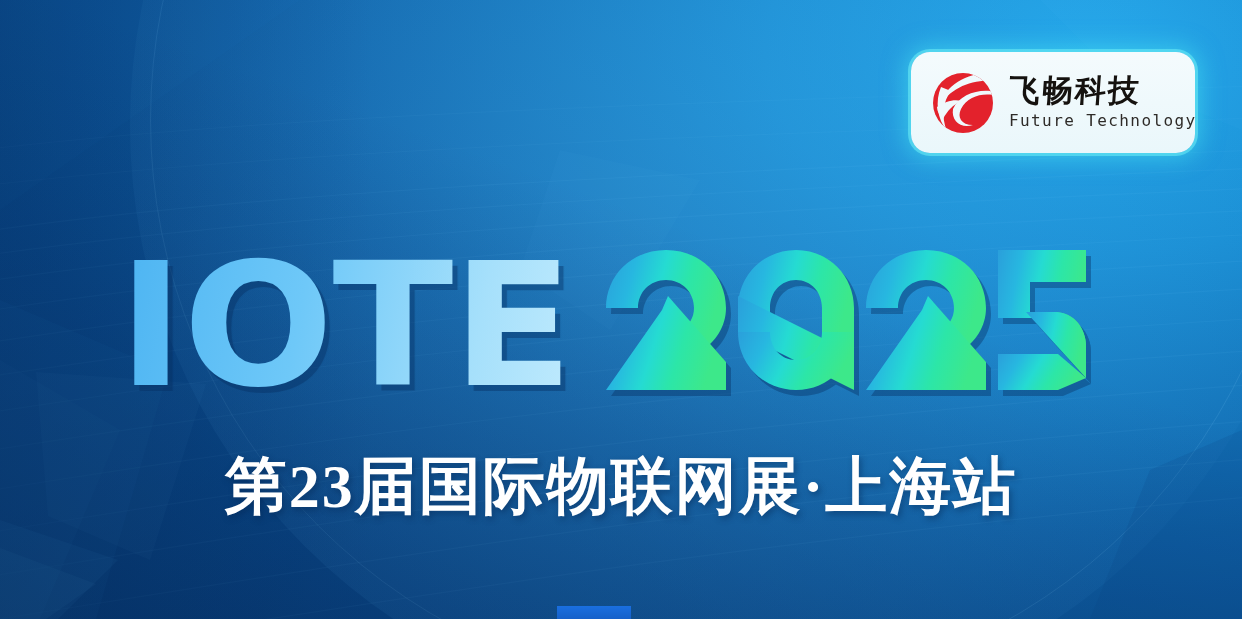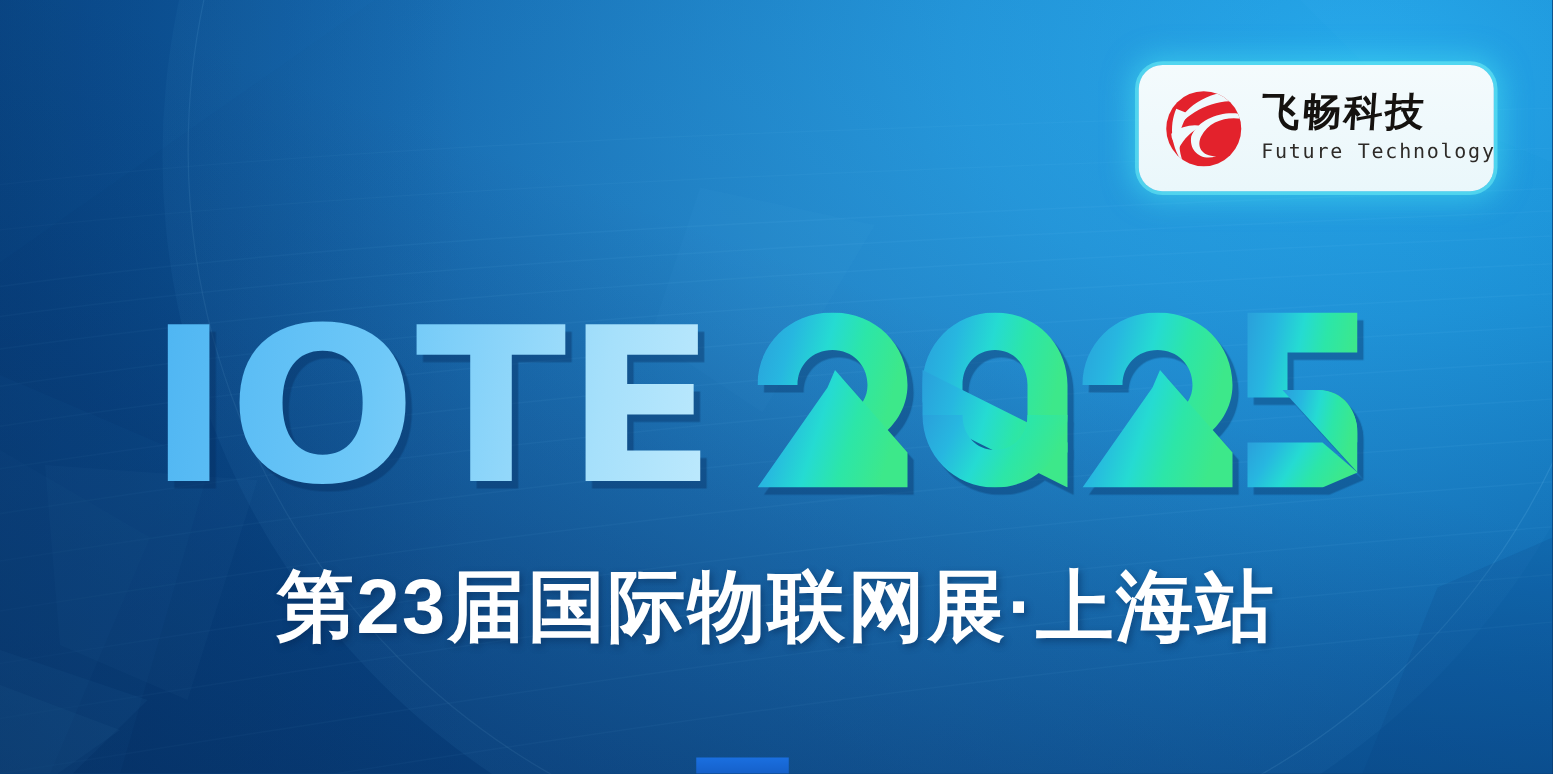--- a/index.html
+++ b/index.html
@@ -125,21 +125,21 @@
     filter:drop-shadow(5px 6px 0 rgba(5,45,95,.38));
   }
 
   
   .subtitle{
     position:absolute;
     left:0; top:452px;
     width:1242px;
     text-align:center;
     color:#ffffff;
-    font-family:Liberation Sans, sans-serif;
+    font-family:Liberation Serif, serif;
     font-size:62px;
     font-weight:700;
     letter-spacing:2px;
     line-height:1.1;
     text-shadow:2px 3px 6px rgba(4,36,78,.45);
     white-space:nowrap;
     user-select:none;
   }
 </style>
 </head>

